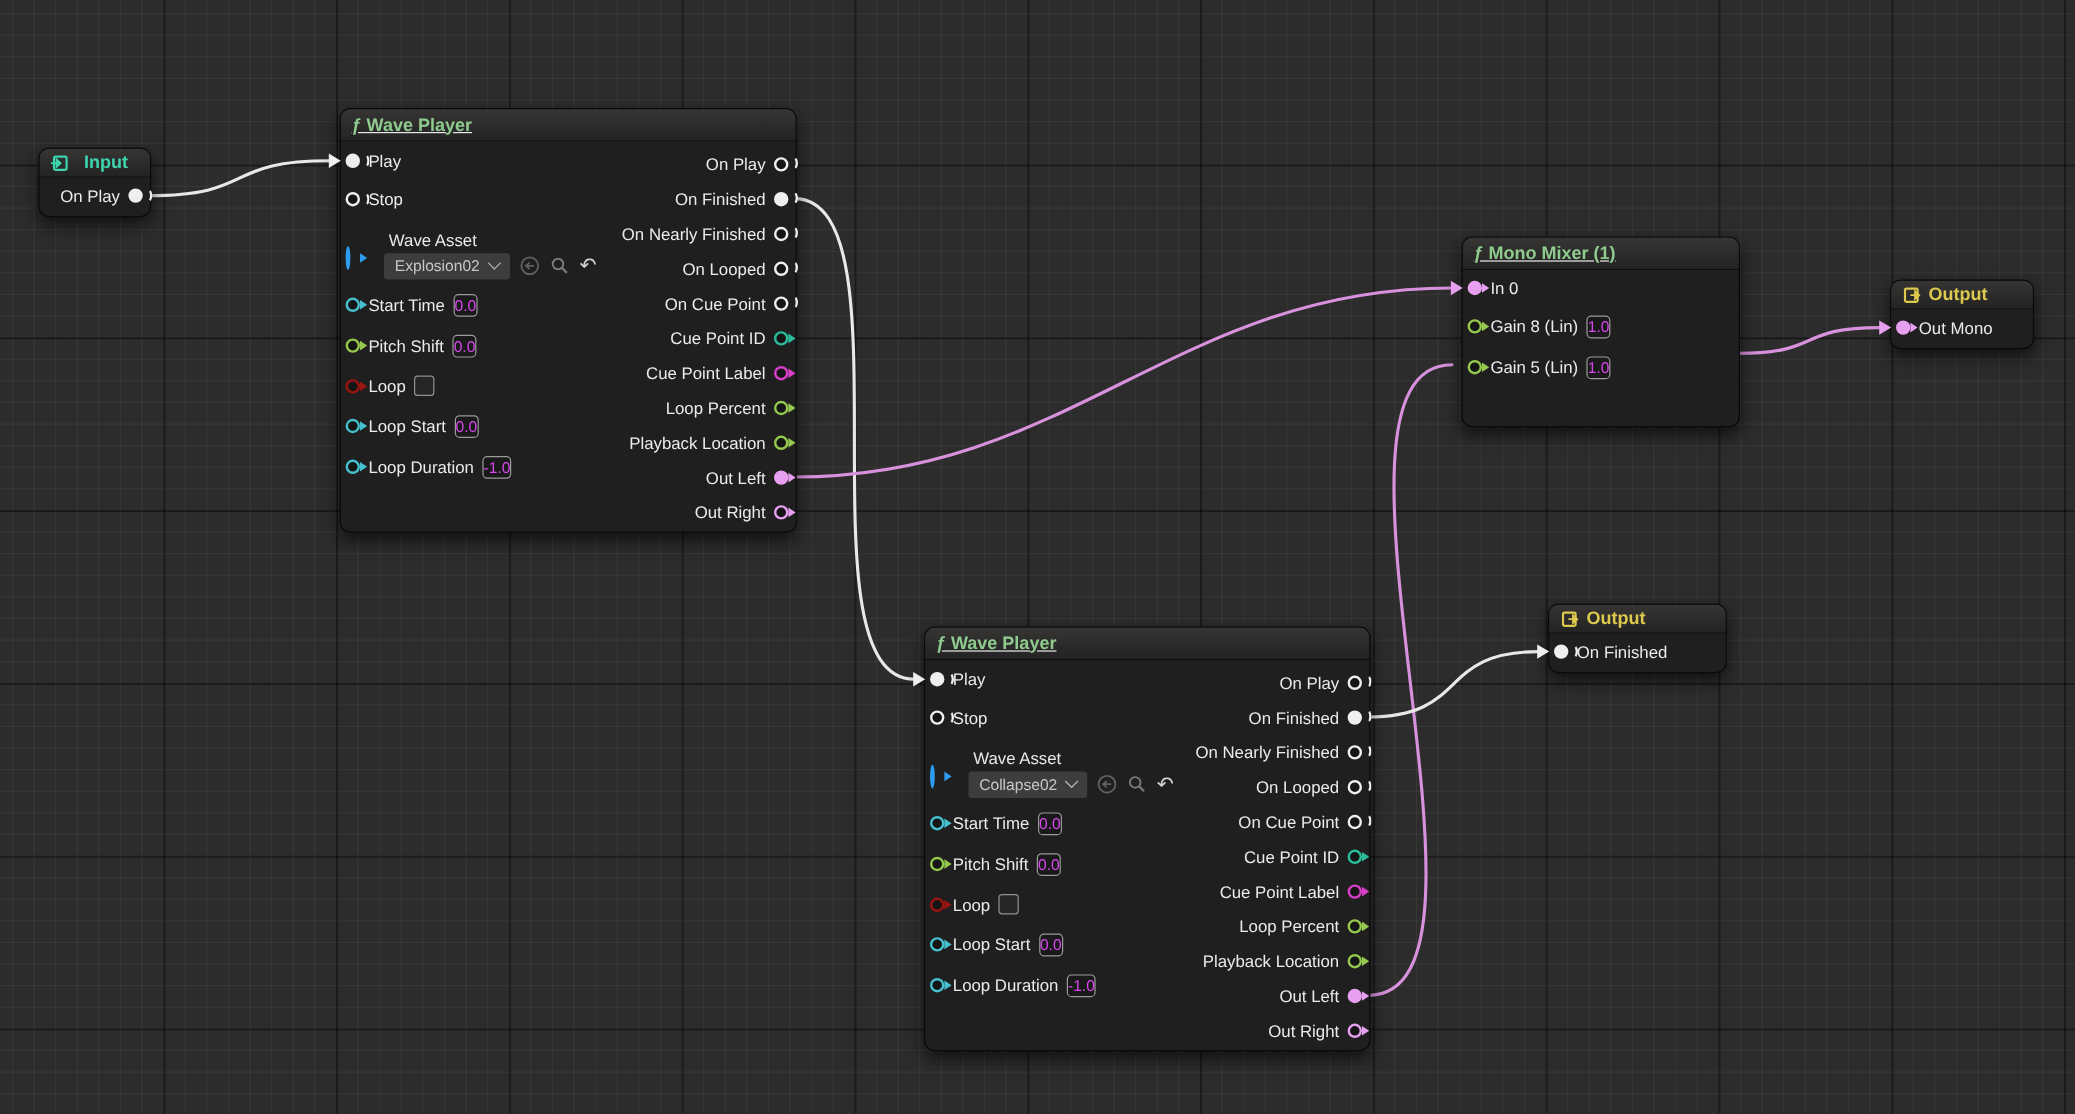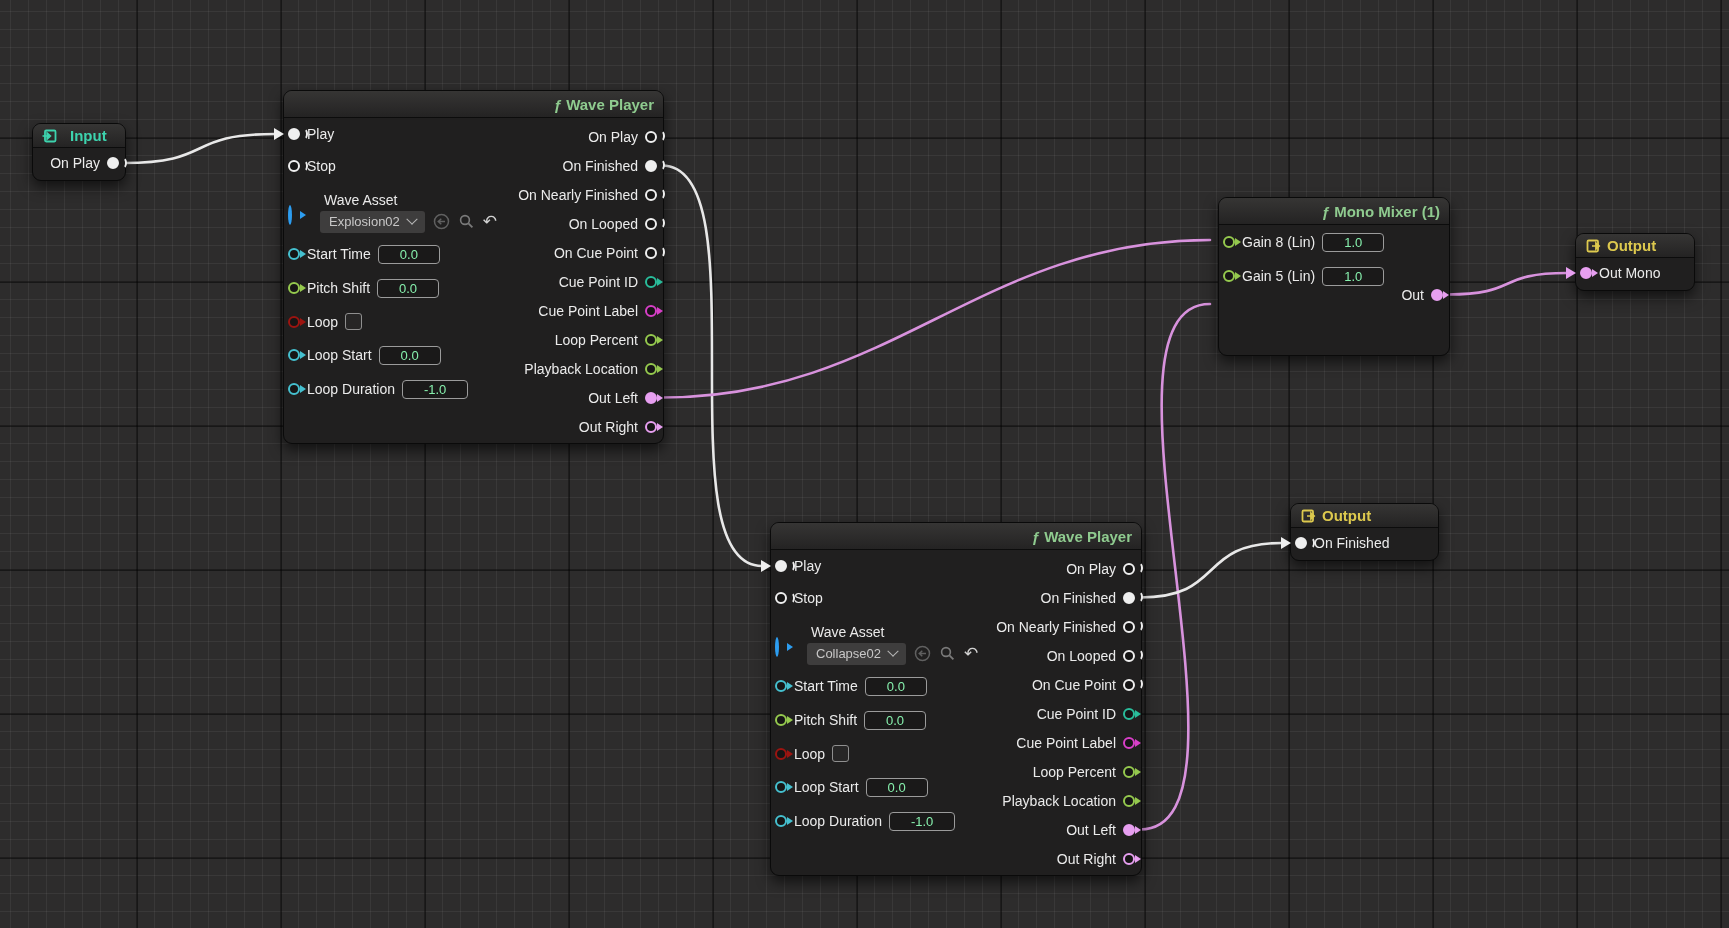--- a/index.html
+++ b/index.html
@@ -16,37 +16,37 @@
     background-position:136px 0,0 137px,10px 0,0 11px;
   }
   #wire-layer{position:absolute;left:0;top:0;z-index:1;}
   .node{
     position:absolute;z-index:2;background:#201f1f;border:1px solid #0a0a0a;
     border-radius:9px;box-shadow:0 6px 14px rgba(0,0,0,.6), inset 0 1px 0 rgba(255,255,255,.06);
     color:#e9e9e9;font-size:14px;
   }
   .hdr{height:26px;border-radius:8px 8px 0 0;background:linear-gradient(#363534,#242323);
        border-bottom:1px solid #0c0c0c;display:flex;align-items:center;padding:0 9px;gap:6px;}
-  .hdr.fnh{justify-content:flex-end;}
+  .hdr.fnh{justify-content:flex-start;text-decoration:underline;}
   .title{font-weight:bold;font-size:15px;white-space:nowrap;}
   .stack{position:absolute;left:0;right:0;}
   .row{display:flex;align-items:center;gap:7px;padding:0 5px 0 4px;position:relative;box-sizing:border-box;}
   .row.out{justify-content:flex-end;padding-right:6px;}
   .plabel{white-space:nowrap;color:#ebebeb;}
   .pin{width:12px;height:12px;border-radius:50%;border:2.5px solid var(--c);
        box-sizing:border-box;position:relative;background:rgba(0,0,0,.3);flex:0 0 auto;}
   .pin.filled{background:var(--c);}
   .pin.exec::after{content:'';position:absolute;left:9px;top:-2.5px;width:9px;height:12px;
        box-sizing:border-box;border:2.5px solid transparent;border-right:2.5px solid var(--c);border-radius:50%;}
   .pin.data::after{content:'';position:absolute;left:10px;top:50%;transform:translateY(-50%);
        width:0;height:0;border-left:6px solid var(--c);border-top:4.5px solid transparent;border-bottom:4.5px solid transparent;}
   .warrow{position:absolute;left:-10px;top:50%;transform:translateY(-50%);width:0;height:0;
        border-left:10px solid var(--wc);border-top:6.5px solid transparent;border-bottom:6.5px solid transparent;}
   .vbox{border:1px solid #9b9b9b;border-radius:4px;min-width:14px;text-align:center;
-       padding:1px 21px;font-size:13px;color:#86efac;background:rgba(0,0,0,.18);white-space:nowrap;}
+       padding:1px 0;font-size:13px;color:#d946ef;background:rgba(0,0,0,.18);white-space:nowrap;}
   .chkbox{width:17px;height:17px;border:1px solid #8f8f8f;border-radius:3px;background:rgba(255,255,255,.03);box-sizing:border-box;}
   .asset-label{margin-left:36px;height:24px;line-height:26px;white-space:nowrap;}
   .asset-ctl{display:flex;align-items:center;gap:8px;margin-left:32px;height:22px;}
   .dd{background:#3e3d3d;border-radius:3px;height:22px;display:flex;align-items:center;gap:8px;
       padding:0 9px;color:#c8c7c7;font-size:13px;cursor:default;}
   .chev{width:7px;height:7px;border-right:1.7px solid #b5b5b5;border-bottom:1.7px solid #b5b5b5;
       transform:rotate(45deg) translate(-2px,-2px);}
   .mini{display:flex;align-items:center;justify-content:center;flex:0 0 auto;}
   .undo{color:#d2d2d2;font-size:17px;line-height:17px;}
   .asset-pin-wrap{position:absolute;left:4px;top:25px;}
@@ -300,35 +300,34 @@
           <span class="plabel">Out Right</span>
           <span class="pin data" style="--c: #e79ff0;"></span>
         </div>
       </div>
     </div>
     <div class="node" style="left: 1218px; top: 197px; width: 230px; height: 157px;">
       <div class="hdr fnh" style="height: 26px;">
         <span class="title" style="color: rgb(143, 203, 143);">ƒ Mono Mixer (1)</span>
       </div>
       <div class="stack" style="top: 27px;">
+        <div class="row in k-audio" style="height: 30px;">
+          <span class="warrow" style="--wc: #e79ff0;"></span>
+          <span class="pin data filled" style="--c: #e79ff0;"></span>
+          <span class="plabel">In 0</span>
+        </div>
         <div class="row in k-value" style="height: 34px;">
           <span class="pin data" style="--c: #95c94e;"></span>
           <span class="plabel">Gain 8 (Lin)</span>
           <span class="vbox">1.0</span>
         </div>
         <div class="row in k-value" style="height: 34px;">
           <span class="pin data" style="--c: #95c94e;"></span>
           <span class="plabel">Gain 5 (Lin)</span>
           <span class="vbox">1.0</span>
-        </div>
-      </div>
-      <div class="stack" style="top: 31px;">
-        <div class="row out" style="height: 29px; margin-top: 51px;">
-          <span class="plabel">Out</span>
-          <span class="pin data filled" style="--c: #e79ff0;"></span>
         </div>
       </div>
     </div>
     <div class="node" style="left: 1575px; top: 233px; width: 118px; height: 56px;">
       <div class="hdr" style="height: 23px; padding-left: 9px;">
         <span class="mini">
           <svg width="16" height="16" viewBox="0 0 16 16">
             <rect x="2.5" y="2.5" width="10.5" height="11" rx="1.2" fill="none" stroke="#ddc94e" stroke-width="1.8"></rect>
             <path d="M7 8 L12 8 M10.8 4.7 L14.4 8 L10.8 11.3 Z" fill="#ddc94e" stroke="#ddc94e" stroke-width="1.4"></path>
           </svg>

